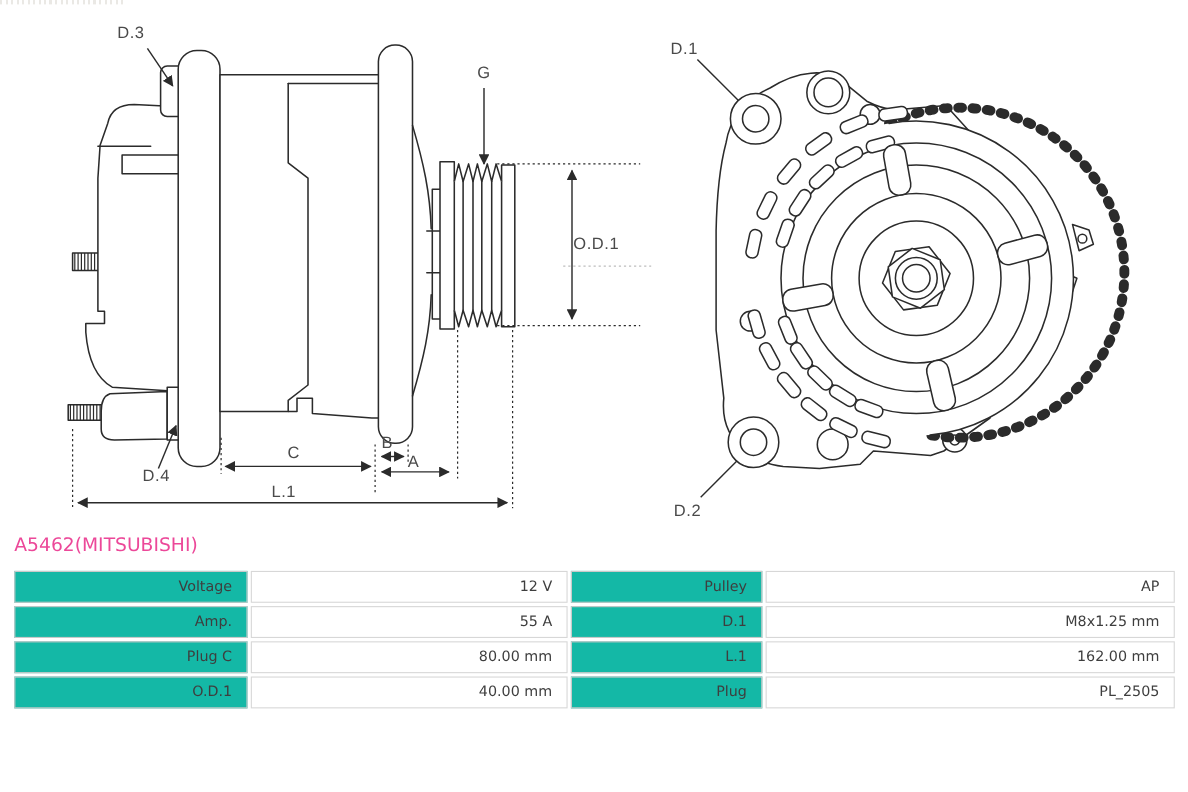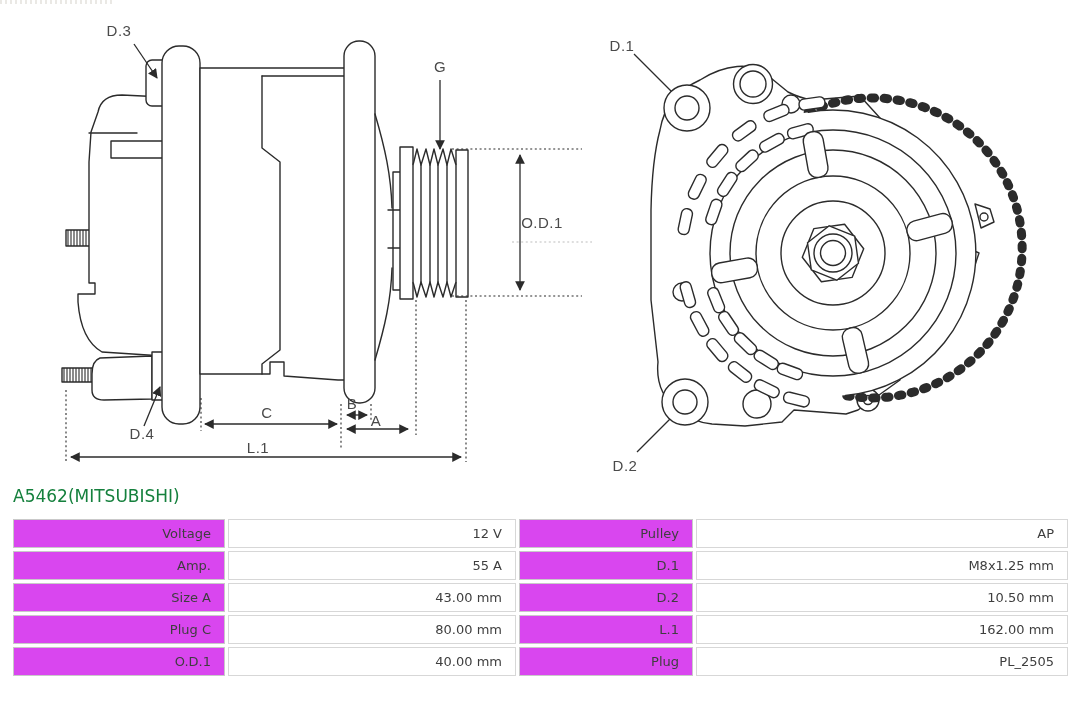--- a/index.html
+++ b/index.html
@@ -16,27 +16,27 @@
   .ln{stroke:#2b2b2b;stroke-width:1.4;fill:none;stroke-linejoin:round;stroke-linecap:round;}
   .lnf{stroke:#2b2b2b;stroke-width:1.4;fill:#ffffff;stroke-linejoin:round;}
   .dim{stroke:#2b2b2b;stroke-width:1.3;fill:none;}
   .dot{stroke:#2b2b2b;stroke-width:1.1;fill:none;stroke-dasharray:2 2.6;}
   .dotfaint{stroke:#bdbdbd;stroke-width:1.1;fill:none;stroke-dasharray:2 2.6;}
   #threads line{stroke:#2b2b2b;stroke-width:1.1;}
   #louvers rect,#spokes rect{fill:#ffffff;stroke:#2b2b2b;stroke-width:1.4;}
   #nut polygon{fill:#ffffff;stroke:#2b2b2b;stroke-width:1.4;stroke-linejoin:round;}
   #scallops{stroke:#2b2b2b;stroke-width:9;fill:none;stroke-dasharray:3.5 9.5;stroke-linecap:round;}
   
-  #part-title{position:absolute;left:13px;top:486px;font-size:17px;color:#15803d;}
+  #part-title{position:absolute;left:13px;top:486px;font-size:17px;color:#ec4899;}
   
   #spec-table{position:absolute;left:10px;top:516px;border-collapse:separate;border-spacing:3px;
     table-layout:fixed;width:1061px;}
   #spec-table td{height:27px;padding:0 13px 0 4px;text-align:right;vertical-align:middle;
     font-size:13px;color:#3e3e3e;overflow:hidden;}
-  #spec-table td.lbl{background:#d946ef;border:1px solid #c9c9c9;}
+  #spec-table td.lbl{background:#14b8a6;border:1px solid #c9c9c9;}
   #spec-table td.val{background:#ffffff;border:1px solid #d7d7d7;text-align:right;}
 </style>
 </head>
 <body>
 
 <div id="stage">
 
   <div id="logo-remnant"></div>
 
   <div id="drawing-wrap">
@@ -216,26 +216,20 @@
         <td class="lbl">Pulley</td>
         <td class="val">AP</td>
       </tr>
       <tr>
         <td class="lbl">Amp.</td>
         <td class="val">55 A</td>
         <td class="lbl">D.1</td>
         <td class="val">M8x1.25 mm</td>
       </tr>
       <tr>
-        <td class="lbl">Size A</td>
-        <td class="val">43.00 mm</td>
-        <td class="lbl">D.2</td>
-        <td class="val">10.50 mm</td>
-      </tr>
-      <tr>
         <td class="lbl">Plug C</td>
         <td class="val">80.00 mm</td>
         <td class="lbl">L.1</td>
         <td class="val">162.00 mm</td>
       </tr>
       <tr>
         <td class="lbl">O.D.1</td>
         <td class="val">40.00 mm</td>
         <td class="lbl">Plug</td>
         <td class="val">PL_2505</td>

